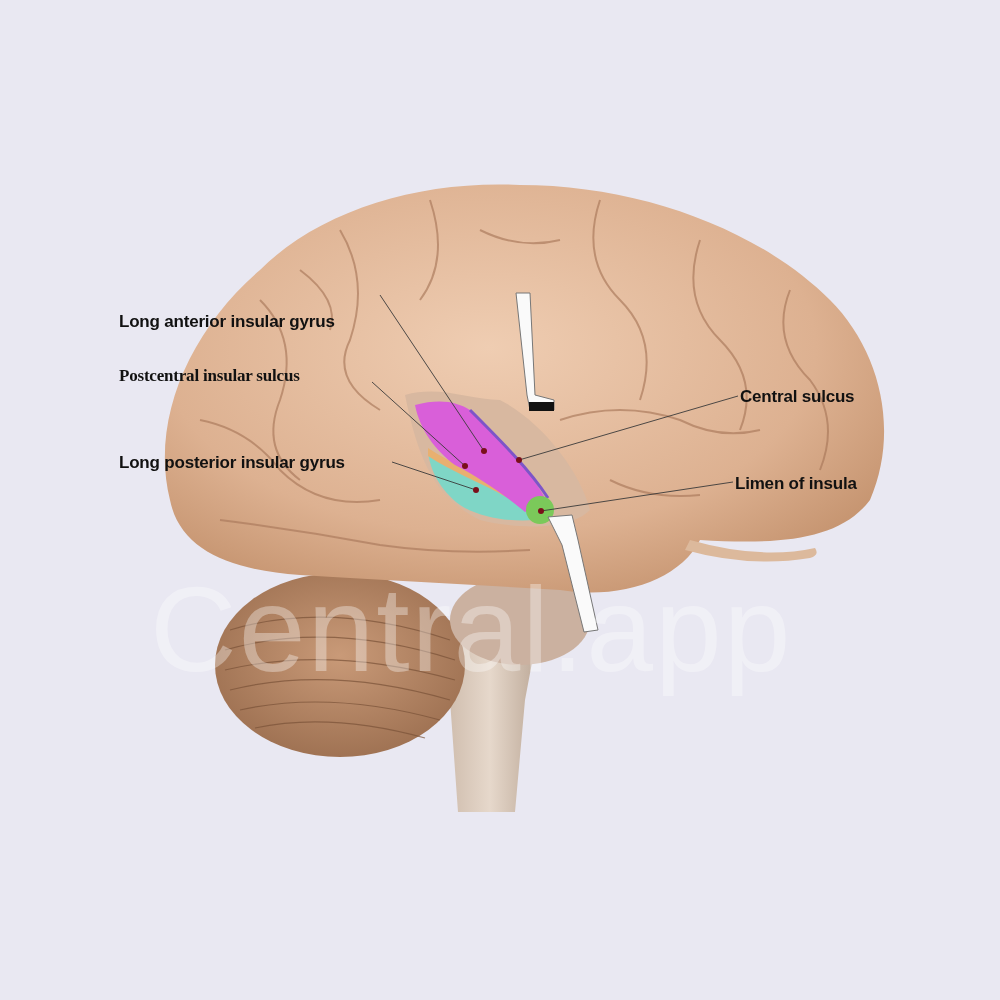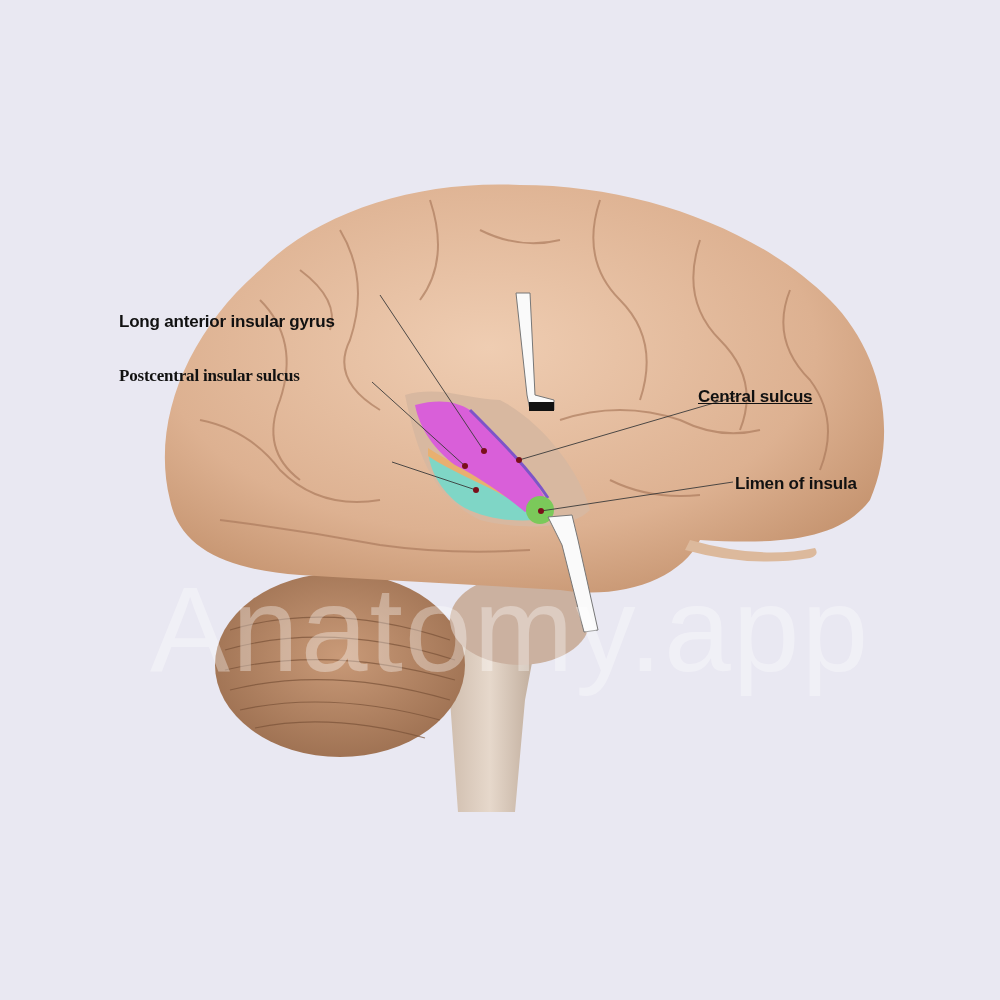--- a/index.html
+++ b/index.html
@@ -88,19 +88,20 @@
     </g>
     <g fill="#7a0f1a">
       <circle cx="484" cy="451" r="3"></circle>
       <circle cx="465" cy="466" r="3"></circle>
       <circle cx="476" cy="490" r="3"></circle>
       <circle cx="519" cy="460" r="3"></circle>
       <circle cx="541" cy="511" r="3"></circle>
     </g>
   </svg>
 
-  <div class="watermark">Anatomy.app</div>
+  <div class="watermark">Central.app</div>
 
   <div class="label" style="left:119px; top:278px;margin-top:34px;">Long anterior insular gyrus</div>
   <div class="label" style="left:119px; top:366px;font-family:Liberation Serif, serif;">Postcentral insular sulcus</div>
-  <div class="label" style="left:698px; top:387px;text-decoration:underline;">Central sulcus</div>
+  <div class="label" style="left:119px; top:453px;">Long posterior insular gyrus</div>
+  <div class="label" style="left:740px; top:387px;">Central sulcus</div>
   <div class="label" style="left:735px; top:474px;text-align:center;">Limen of insula</div>
 </div>
 
 </body></html>

